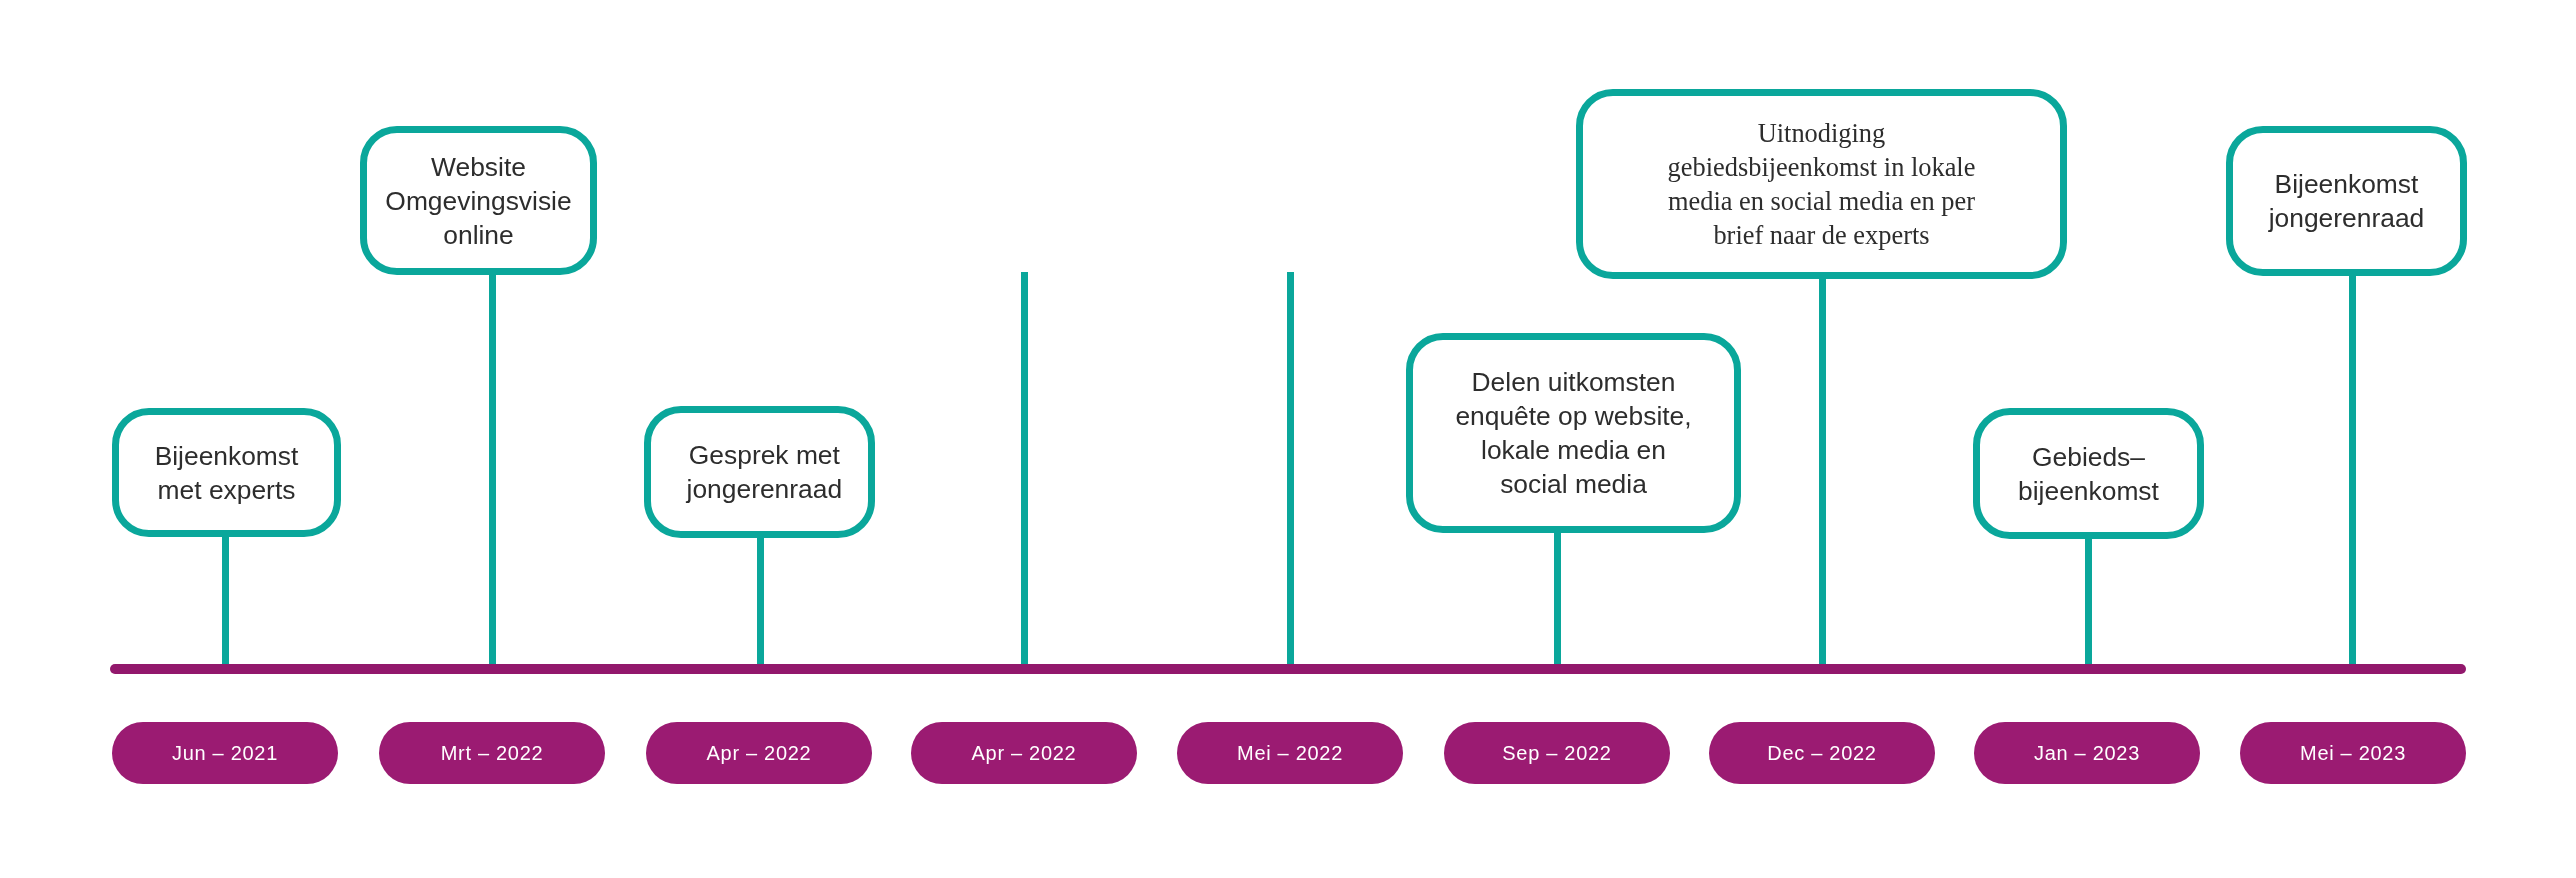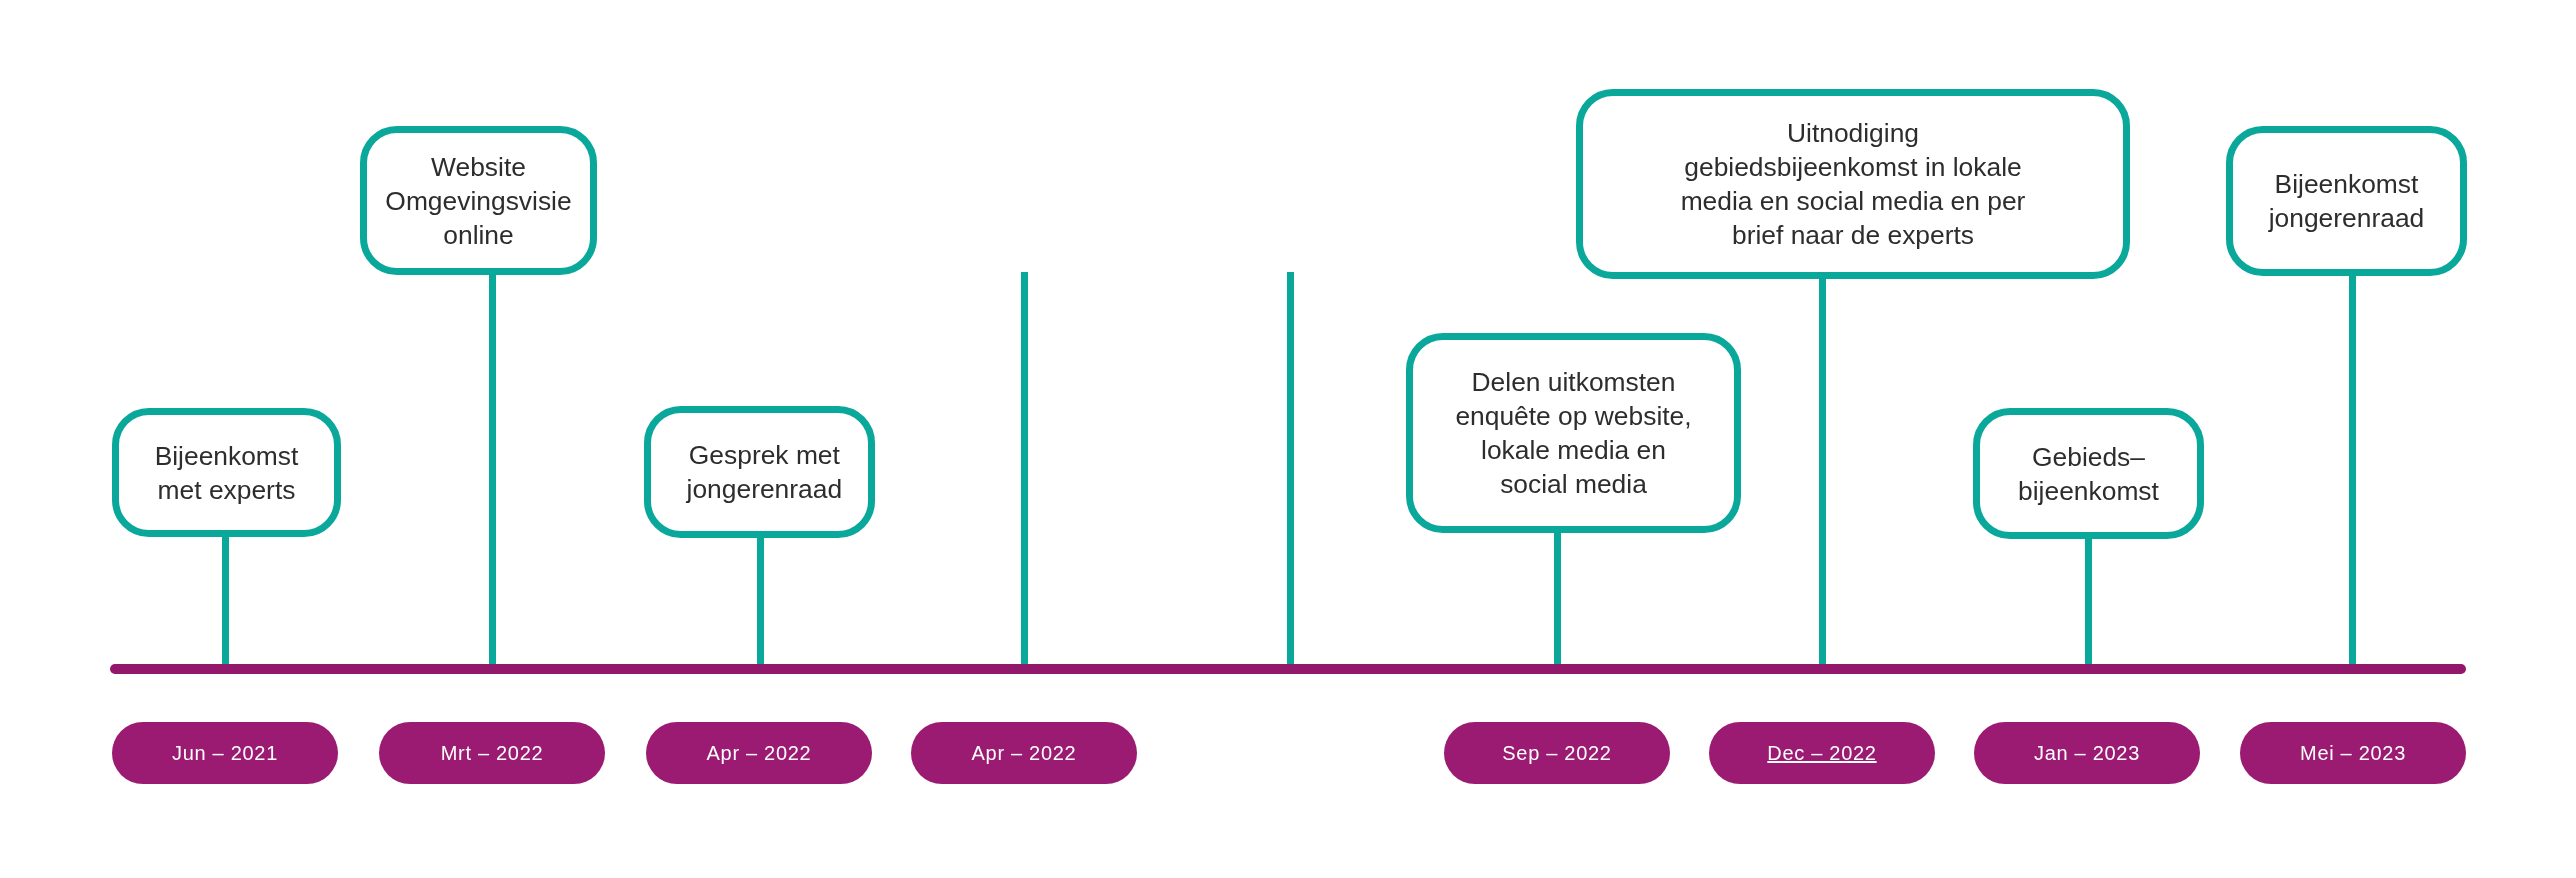--- a/index.html
+++ b/index.html
@@ -80,21 +80,21 @@
 
   <div class="box" style="left:644px; top:406px; width:231px; height:132px;padding-left:20px;">Gesprek met
 jongerenraad</div>
 
 
   <div class="box" style="left:1394px; top:333px; width:335px; height:200px;margin-left:12px;">Delen uitkomsten
 enquête op website,
 lokale media en
 social media</div>
 
-  <div class="box" style="left:1576px; top:89px; width:554px; height:190px;">Uitnodiging
+  <div class="box" style="left:1576px; top:89px; width:491px; height:190px;font-family:Liberation Serif, serif;">Uitnodiging
 gebiedsbijeenkomst in lokale
 media en social media en per
 brief naar de experts</div>
 
   <div class="box" style="left:1973px; top:408px; width:231px; height:131px;">Gebieds–
 bijeenkomst</div>
 
   <div class="box" style="left:2226px; top:126px; width:241px; height:150px;">Bijeenkomst
 jongerenraad</div>
 
@@ -107,19 +107,20 @@
   <div class="stem" style="left:1819px; top:275px; height:394px;"></div>
   <div class="stem" style="left:2085px; top:534px; height:135px;"></div>
   <div class="stem" style="left:2349px; top:272px; height:397px;"></div>
 
   <div class="bar"></div>
 
   <div class="pill" style="left:112px;  width:226px;">Jun – 2021</div>
   <div class="pill" style="left:379px;  width:226px;">Mrt – 2022</div>
   <div class="pill" style="left:646px;  width:226px;">Apr – 2022</div>
   <div class="pill" style="left:911px; width:226px;">Apr – 2022</div>
+  <div class="pill" style="left:1177px; width:226px;">Mei – 2022</div>
   <div class="pill" style="left:1444px; width:226px;">Sep – 2022</div>
-  <div class="pill" style="left:1709px; width:226px;text-decoration:underline;">Dec – 2022</div>
+  <div class="pill" style="left:1709px; width:226px;">Dec – 2022</div>
   <div class="pill" style="left:1974px; width:226px;">Jan – 2023</div>
   <div class="pill" style="left:2240px; width:226px;">Mei – 2023</div>
 
 </div>
 
 
 </body></html>

